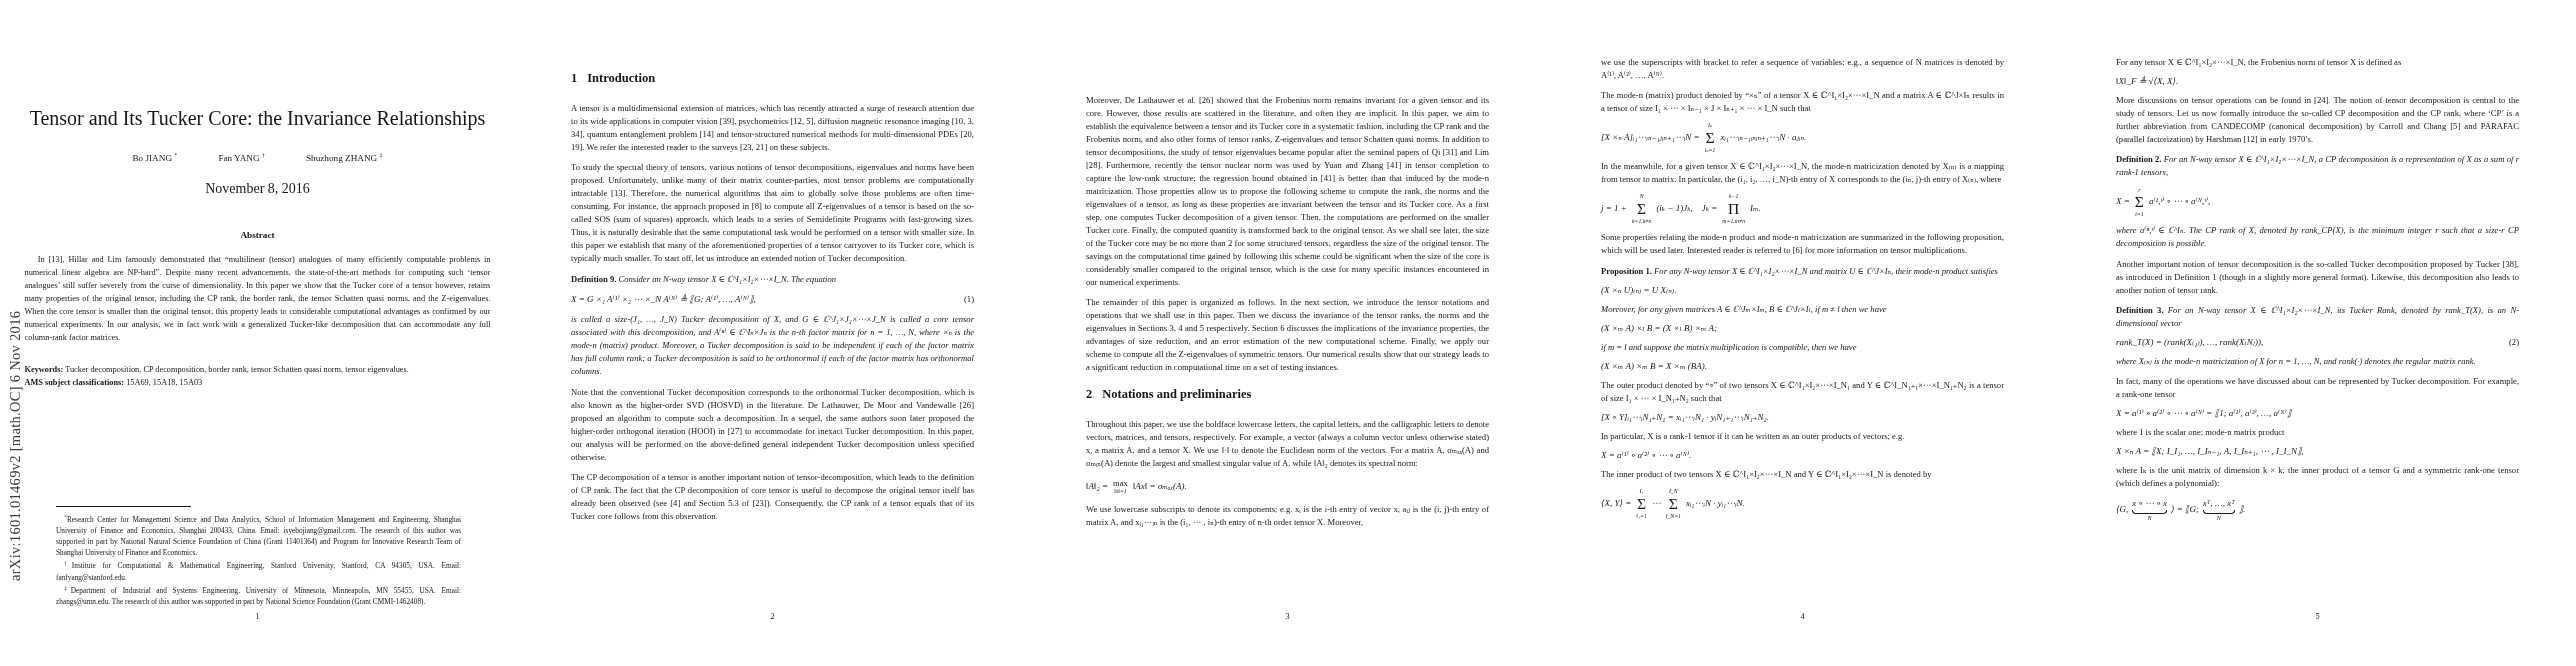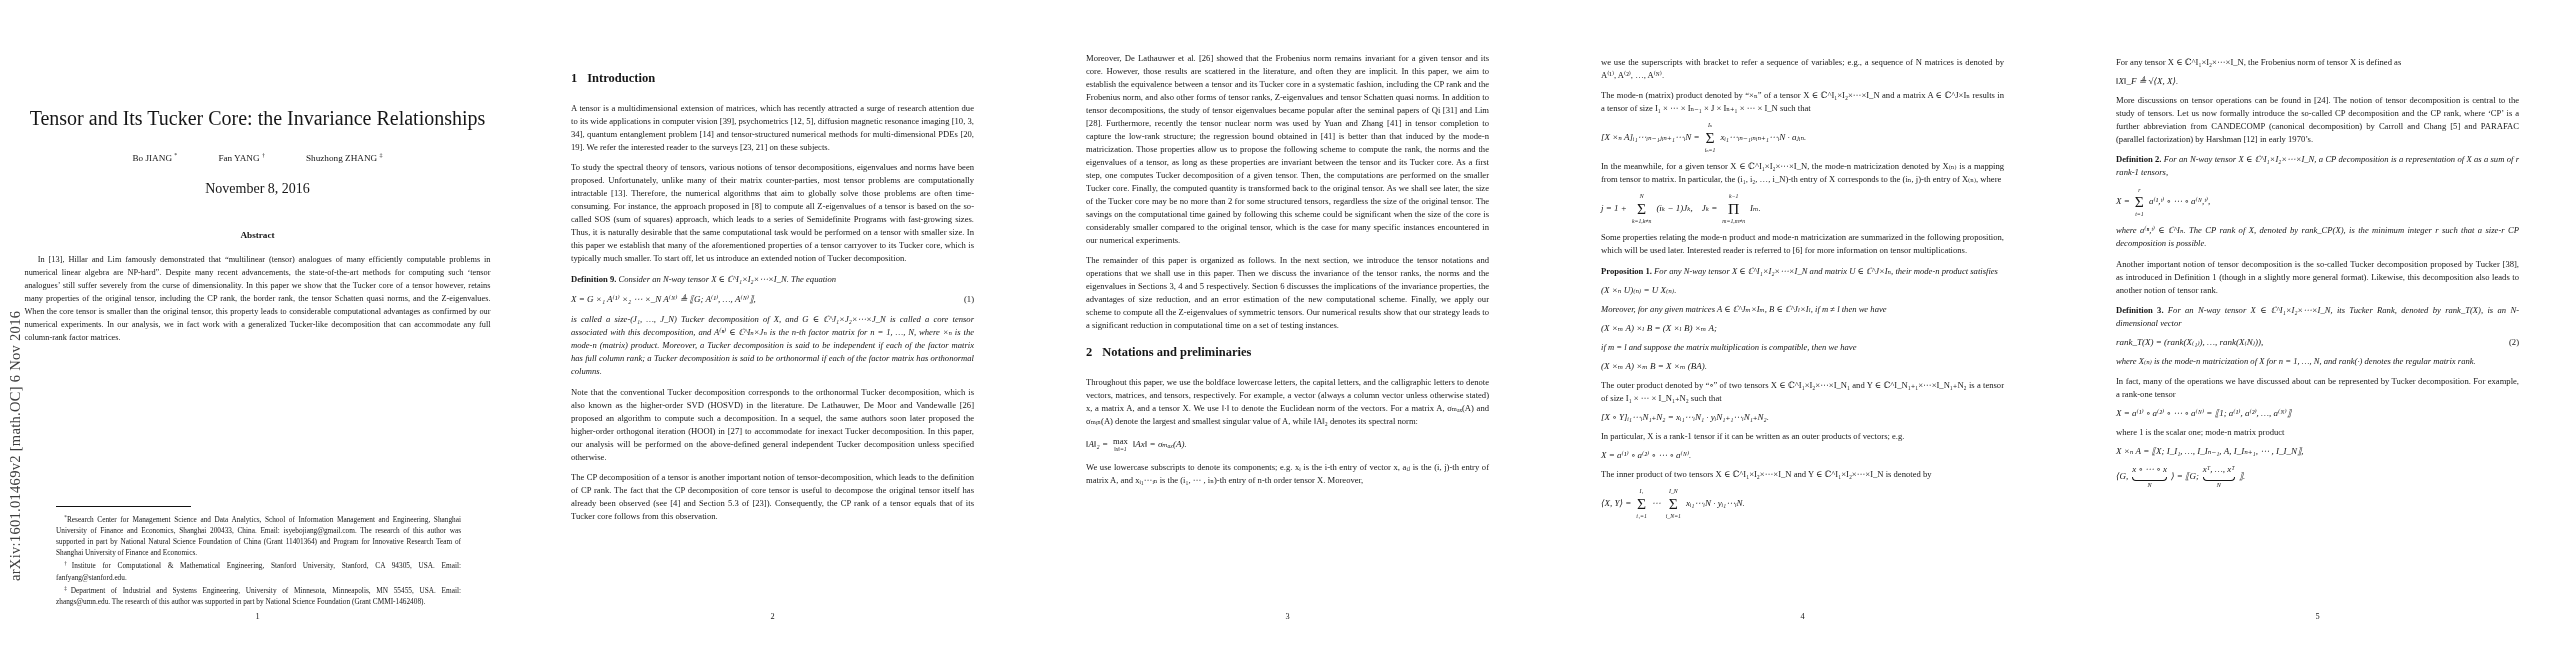--- a/index.html
+++ b/index.html
@@ -22,21 +22,21 @@
   .kwblock .lbl{font-weight:bold;}
   .footnotes{position:absolute;left:56px;right:54px;bottom:60px;font-size:7.3px;line-height:11px;}
   .fn-rule{width:135px;border-top:0.8px solid #111;margin-bottom:5px;}
   .fn{text-indent:8.3px;text-align:justify;margin:0;}
   .fn sup{font-size:5.3px;}
   .page-number{position:absolute;left:0;right:0;bottom:46px;text-align:center;font-size:8.3px;}
   
   .sec-head{font-size:12.5px;font-weight:bold;margin:0 0 15.6px;line-height:15.6px;text-align:left;}
   .sec-head .num{margin-right:10px;}
   .pad-top-a{padding-top:71px;}
-  .pad-top-b{padding-top:52px;}
+  .pad-top-b{padding-top:94px;}
   .pad-top-c{padding-top:56px;}
   .sec-head.later{margin-top:13px;}
   .thm-lbl{font-weight:bold;font-style:normal;}
   .thm-text{font-style:italic;}
   .eq-line{display:flex;justify-content:flex-start;align-items:center;gap:3.9px;font-size:9px;
            font-style:italic;margin:8.3px 0;position:relative;line-height:1.25;}
   .eq-line.tight{margin:6.7px 0;}
   .eq-num{position:absolute;right:0;font-style:normal;font-size:8.6px;}
   .limop{display:inline-flex;flex-direction:column;align-items:center;line-height:1;margin:0 1.1px;}
   .limop .lim{font-size:5.8px;font-style:italic;line-height:1.2;}
@@ -54,20 +54,24 @@
   <div class="arxiv-banner">arXiv:1601.01469v2 [math.OC] 6 Nov 2016</div>
   <div class="paper-title">Tensor and Its Tucker Core: the Invariance Relationships</div>
   <div class="authors">
     <span><span>Bo JIANG</span> <sup>*</sup></span>
     <span><span>Fan YANG</span> <sup>†</sup></span>
     <span><span>Shuzhong ZHANG</span> <sup>‡</sup></span>
   </div>
   <div class="pub-date">November 8, 2016</div>
   <div class="abs-head">Abstract</div>
   <div class="abstract">In [13], Hillar and Lim famously demonstrated that “multilinear (tensor) analogues of many efficiently computable problems in numerical linear algebra are NP-hard”. Despite many recent advancements, the state-of-the-art methods for computing such ‘tensor analogues’ still suffer severely from the curse of dimensionality. In this paper we show that the Tucker core of a tensor however, retains many properties of the original tensor, including the CP rank, the border rank, the tensor Schatten quasi norms, and the Z-eigenvalues. When the core tensor is smaller than the original tensor, this property leads to considerable computational advantages as confirmed by our numerical experiments. In our analysis, we in fact work with a generalized Tucker-like decomposition that can accommodate any full column-rank factor matrices.</div>
+  <div class="kwblock">
+    <span class="lbl">Keywords:</span><span> Tucker decomposition, CP decomposition, border rank, tensor Schatten quasi norm, tensor eigenvalues.</span><br>
+    <span class="lbl">AMS subject classifications:</span><span> 15A69, 15A18, 15A03</span>
+  </div>
   <div class="footnotes">
     <div class="fn-rule"></div>
     <p class="fn"><sup>*</sup><span>Research Center for Management Science and Data Analytics, School of Information Management and Engineering, Shanghai University of Finance and Economics, Shanghai 200433, China. Email: isyebojiang@gmail.com. The research of this author was supported in part by National Natural Science Foundation of China (Grant 11401364) and Program for Innovative Research Team of Shanghai University of Finance and Economics.</span></p>
     <p class="fn"><sup>†</sup><span>Institute for Computational &amp; Mathematical Engineering, Stanford University, Stanford, CA 94305, USA. Email: fanfyang@stanford.edu.</span></p>
     <p class="fn"><sup>‡</sup><span>Department of Industrial and Systems Engineering, University of Minnesota, Minneapolis, MN 55455, USA. Email: zhangs@umn.edu. The research of this author was supported in part by National Science Foundation (Grant CMMI-1462408).</span></p>
   </div>
   <div class="page-number">1</div>
 </div>
 
 <div class="page">
@@ -206,20 +210,21 @@
     </div>
     <p class="thm-text">where X₍ₙ₎ is the mode-n matricization of X for n = 1, …, N, and rank(·) denotes the regular matrix rank.</p>
     <p>In fact, many of the operations we have discussed about can be represented by Tucker decomposition. For example, a rank-one tensor</p>
     <div class="eq-line tight">
         <span>X = a⁽¹⁾ ∘ a⁽²⁾ ∘ ⋯ ∘ a⁽ᴺ⁾ = ⟦1; a⁽¹⁾, a⁽²⁾, …, a⁽ᴺ⁾⟧</span>
       </div>
     <p>where 1 is the scalar one; mode-n matrix product</p>
     <div class="eq-line tight">
         <span>X ×ₙ A = ⟦X; I_I₁, …, I_Iₙ₋₁, A, I_Iₙ₊₁, ⋯ , I_I_N⟧,</span>
       </div>
+    <p>where Iₖ is the unit matrix of dimension k × k; the inner product of a tensor G and a symmetric rank-one tensor (which defines a polynomial):</p>
     <div class="eq-line tight">
       <span>⟨G,</span>
       <span class="underbrace">
         <span>x ∘ ⋯ ∘ x</span>
         <span class="ub-bar"></span>
         <span class="ub-label">N</span>
       </span>
       <span>⟩ = ⟦G;</span>
       <span class="underbrace">
         <span>xᵀ, …, xᵀ</span>

